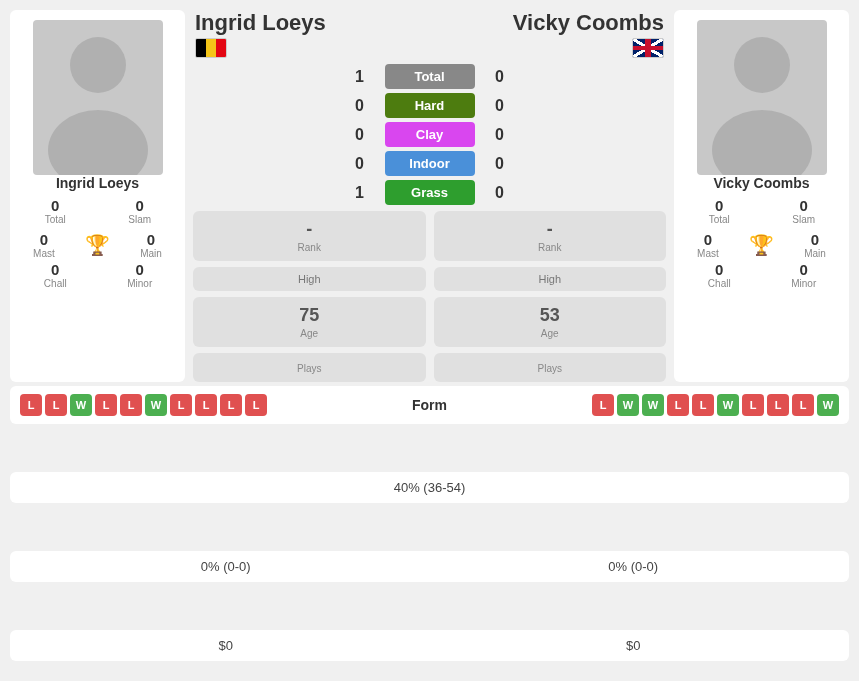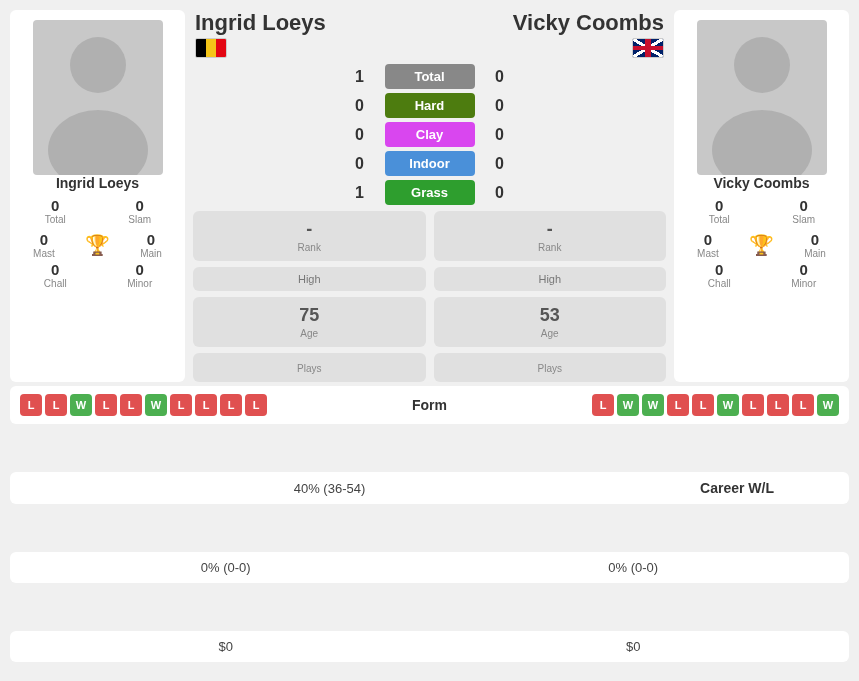--- a/index.html
+++ b/index.html
@@ -514,21 +514,20 @@
         <span class="fb fb-w">W</span>
         <span class="fb fb-l">L</span>
         <span class="fb fb-l">L</span>
         <span class="fb fb-l">L</span>
         <span class="fb fb-w">W</span>
       </div>
     </div>
 
     <div class="b-row">
       <span class="b-left">40% (36-54)</span>
-      <span class="b-center-lbl">Career W/L</span>
     </div>
 
     <div class="b-row">
       <span class="b-left">0% (0-0)</span>
       <span class="b-right">0% (0-0)</span>
     </div>
 
     <div class="b-row">
       <span class="b-left">$0</span>
       <span class="b-right">$0</span>

